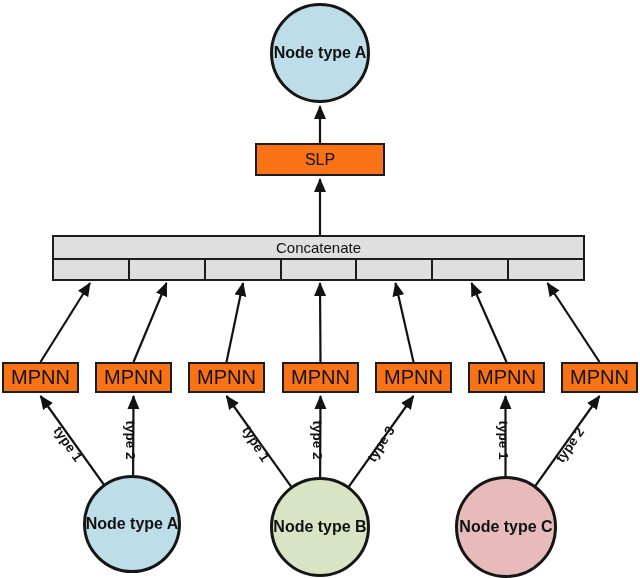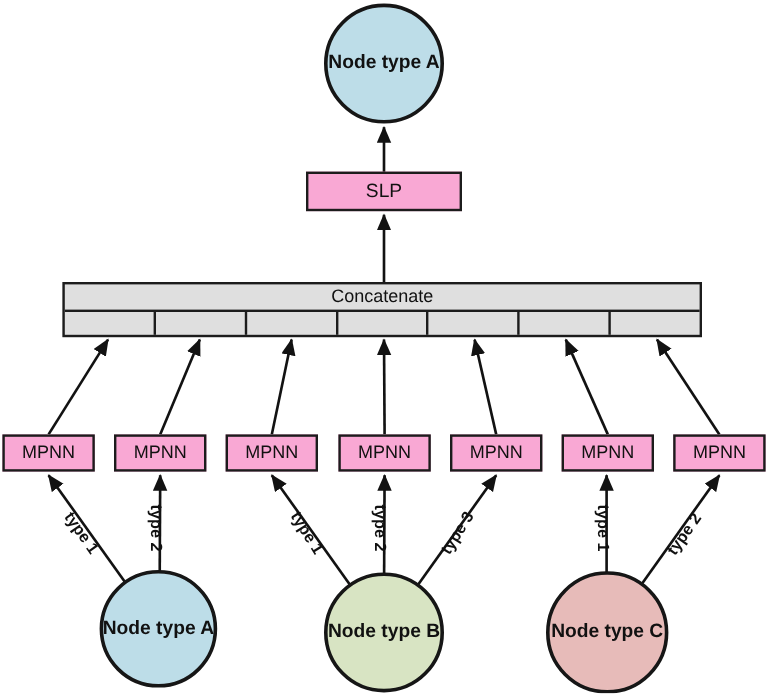--- a/index.html
+++ b/index.html
@@ -13,36 +13,36 @@
     position:absolute;border:3px solid #161616;border-radius:50%;
     box-sizing:border-box;display:flex;align-items:center;justify-content:center;
   }
   .node-circle span{font-weight:700;font-size:16px;white-space:nowrap;}
   .circle-out{left:270px;top:3px;width:100px;height:100px;}
   .circle-a{left:83px;top:475px;width:98px;height:98px;}
   .circle-b{left:270px;top:477px;width:100px;height:100px;}
   .circle-c{left:455px;top:476px;width:102px;height:102px;}
 
   .gbox{
-    position:absolute;background:#f9a8d4;border:2px solid #1c1c1c;box-sizing:border-box;
+    position:absolute;background:#f97316;border:2px solid #1c1c1c;box-sizing:border-box;
     display:flex;align-items:center;justify-content:center;font-size:16px;
   }
   .slp{left:255px;top:143px;width:130px;height:33px;}
 
   .concat{
     position:absolute;left:52px;top:235px;width:533px;height:46px;
     background:#DFDFDF;border:2px solid #1c1c1c;box-sizing:border-box;
     display:flex;flex-direction:column;justify-content:space-between;
   }
   .concat-top{height:21px;display:flex;align-items:center;justify-content:center;font-size:15px;}
   .concat-cells{flex:1;display:flex;border-top:2px solid #1c1c1c;}
   .concat-cell{flex:1;border-left:2px solid #1c1c1c;}
   .concat-cell:first-child{border-left:none;}
 
-  .mpnn{top:362px;width:77px;height:31px;font-size:15px;}
+  .mpnn{top:362px;width:77px;height:31px;font-size:20px;}
   .m1{left:2px;}.m2{left:95px;}.m3{left:188px;}.m4{left:282px;}
   .m5{left:375px;}.m6{left:468px;}.m7{left:561px;}
 
   .edge-label{
     position:absolute;font-size:13.5px;font-weight:600;white-space:nowrap;
     transform:translate(-50%,-50%) rotate(var(--r));
   }
 </style>
 </head>
 <body>

